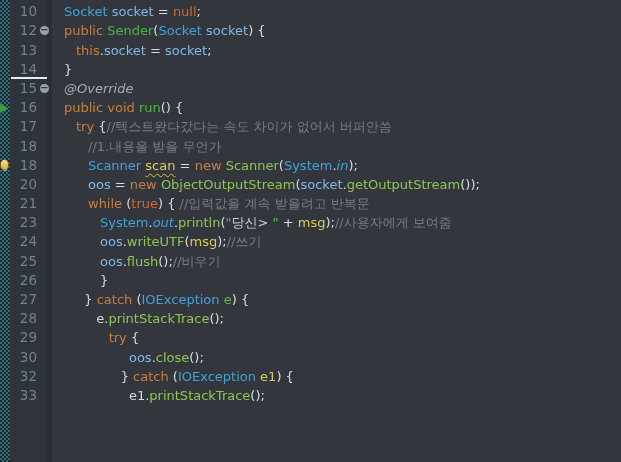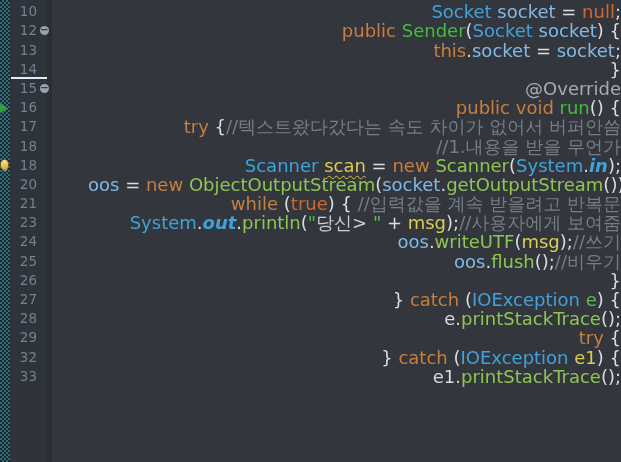--- a/index.html
+++ b/index.html
@@ -23,37 +23,37 @@
     background:var(--c-foldIcon);color:var(--c-gutterBg);
     font-size:10px;line-height:8px;text-align:center;font-weight:bold;cursor:pointer;}
   .gut-underline{position:absolute;left:11px;bottom:0;width:36px;height:1.5px;background:var(--c-underline);}
   .warn-ic{position:absolute;left:0;top:3px;width:9px;height:11px;
     background:linear-gradient(var(--c-warnA),var(--c-warnB));
     border:1px solid #7A5E18;border-radius:50% 50% 42% 42%;box-sizing:border-box;cursor:pointer;}
   .warn-ic:after{content:"";position:absolute;left:2px;bottom:-2px;width:4px;height:2px;background:#8D8F93;}
   .ovr-ic{position:absolute;left:0;top:5px;width:8px;height:10px;
     background:var(--c-ovrGreen);clip-path:polygon(0 0,100% 50%,0 100%);}
   .code{flex:1;position:relative;white-space:pre;tab-size:12px;-moz-tab-size:12px;
-    font-size:18px;color:var(--c-plain);text-align:right;}
+    font-size:13px;color:var(--c-plain);}
   .cur{background:var(--c-curLine);}
   .caret{display:inline-block;width:1.5px;height:15px;background:var(--c-caret);vertical-align:-2px;}
   .tk-pl{color:var(--c-plain);}
   .tk-kw{color:var(--c-kw);}
   .tk-lit{color:var(--c-lit);}
   .tk-ty{color:var(--c-ty);}
   .tk-fld{color:var(--c-fld);}
   .tk-md{color:var(--c-md);}
   .tk-mc{color:var(--c-mc);}
   .tk-lo{color:var(--c-lo);}
   .tk-pa{color:var(--c-pa);}
   .tk-st{color:var(--c-st);}
   .tk-sx{color:var(--c-sx);}
   .tk-cm{color:var(--c-cm);}
-  .tk-an{color:var(--c-an);}
-  .tk-sf{color:var(--c-ty);font-style:italic;font-weight:bold;}
+  .tk-an{color:var(--c-an);font-style:italic;}
+  .tk-sf{color:var(--c-ty);font-style:italic;font-weight:normal;}
   .squig{text-decoration:underline wavy var(--c-squiggle);text-decoration-thickness:1px;text-underline-offset:2.5px;}
 </style>
 </head>
 <body>
 
 <div class="editor">
   <div class="checker"></div>
   <div class="gutterbg"></div>
   <div class="seam"></div>
   <div class="rows" id="rows">
@@ -192,20 +192,27 @@
       </div>
       <div class="row">
         <div class="gut">
           <span class="lnum">29</span>
           <span class="foldcol"></span>
         </div>
         <div class="code"><span class="tk-pl">			     </span><span class="tk-kw">try</span><span class="tk-pl"> {</span></div>
       </div>
       <div class="row">
         <div class="gut">
+          <span class="lnum">30</span>
+          <span class="foldcol"></span>
+        </div>
+        <div class="code"><span class="tk-pl">				       </span><span class="tk-fld">oos</span><span class="tk-pl">.</span><span class="tk-mc">close</span><span class="tk-pl">();</span></div>
+      </div>
+      <div class="row">
+        <div class="gut">
           <span class="lnum">32</span>
           <span class="foldcol"></span>
         </div>
         <div class="code"><span class="tk-pl">				     } </span><span class="tk-kw">catch</span><span class="tk-pl"> (</span><span class="tk-ty">IOException</span><span class="tk-pl"> </span><span class="tk-lo">e1</span><span class="tk-pl">) {</span></div>
       </div>
       <div class="row">
         <div class="gut">
           <span class="lnum">33</span>
           <span class="foldcol"></span>
         </div>

